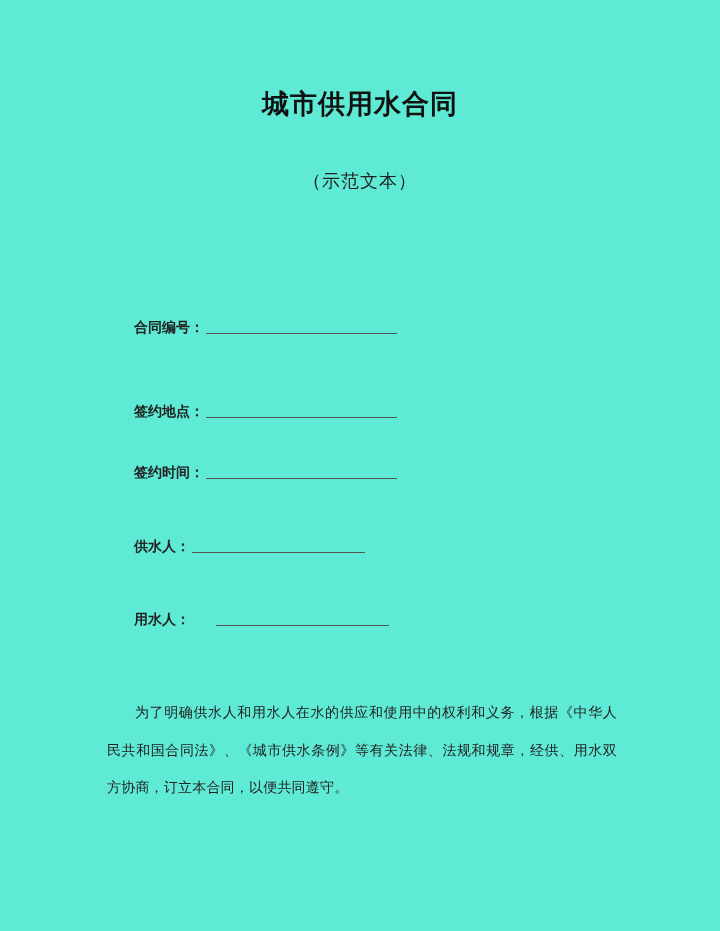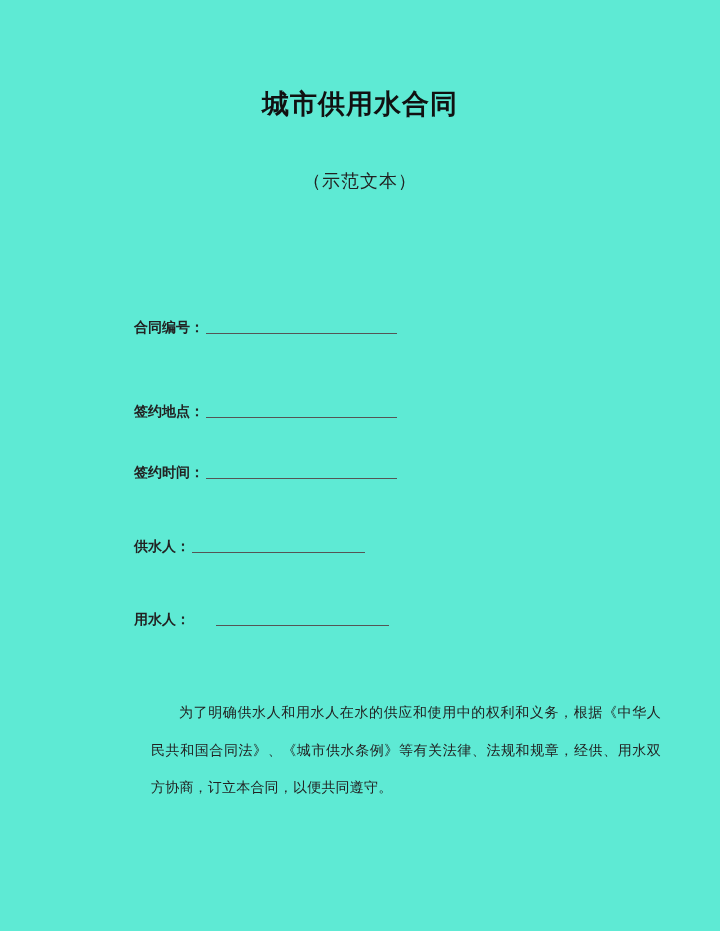--- a/index.html
+++ b/index.html
@@ -73,21 +73,20 @@
       position: absolute;
       left: 107px;
       top: 680px;
       width: 510px;
       font-size: 14px;
       line-height: 37.5px;
       color: #222222;
       text-align: justify;
       text-indent: 28px;
       letter-spacing: 0.2px;
-      margin-left: 44px;
     }
   </style>
 </head>
 <body>
 
 <div class="page">
 
   <div class="title">城市供用水合同</div>
 
   <div class="subtitle">（示范文本）</div>

